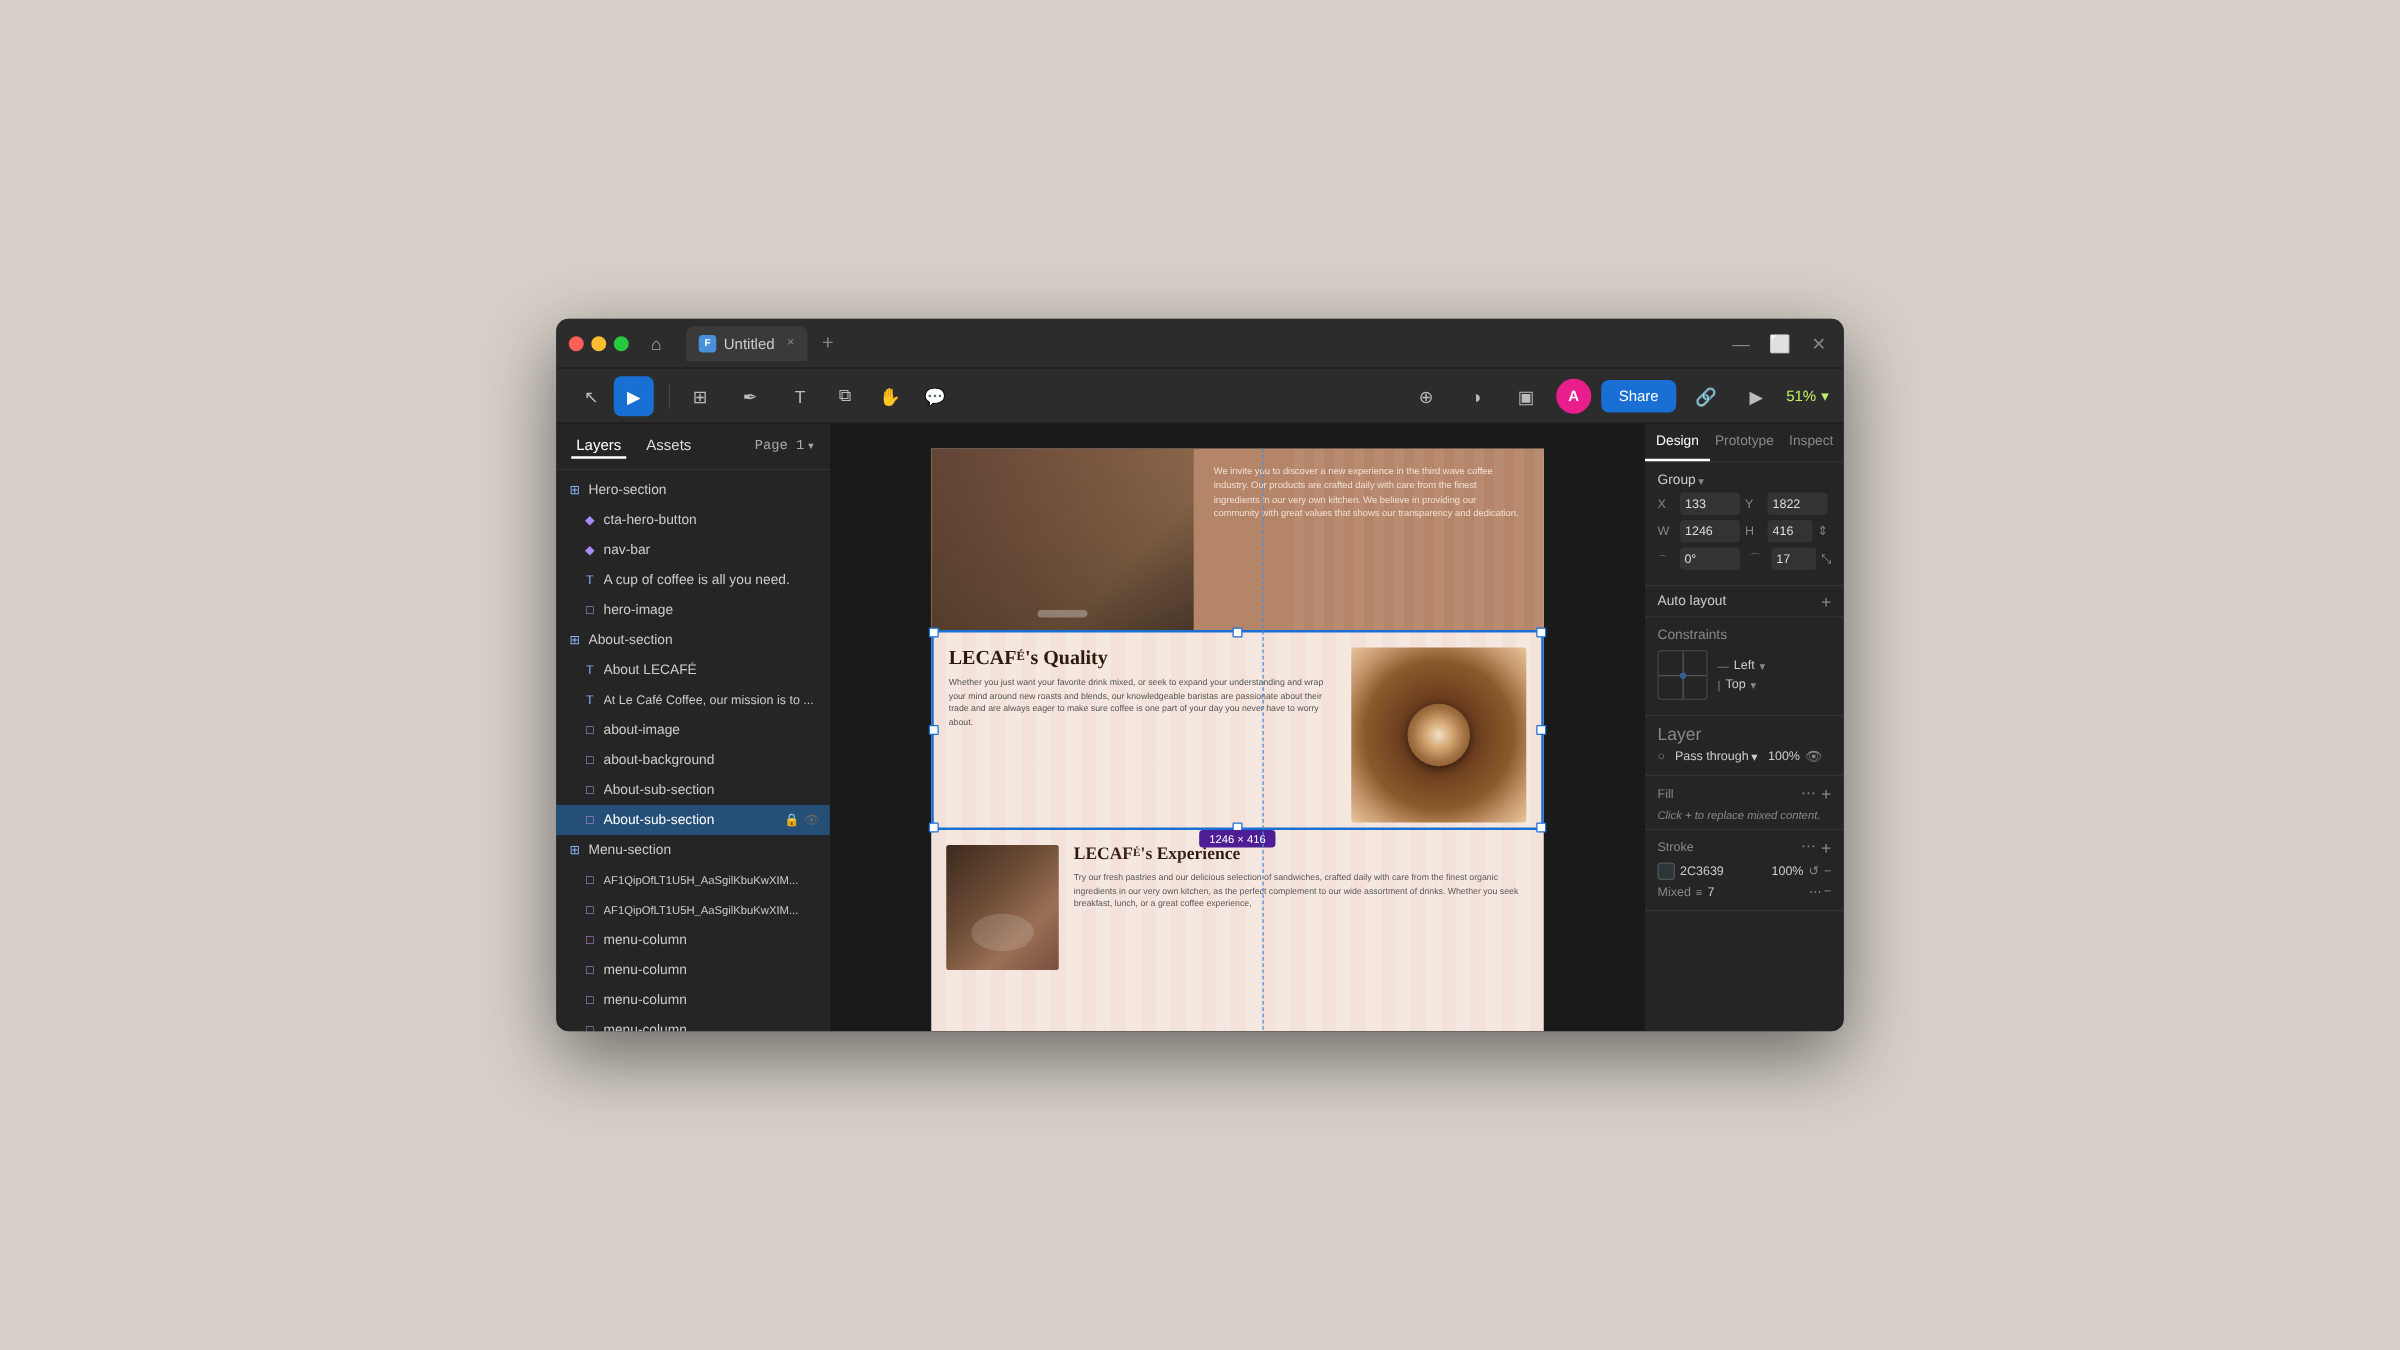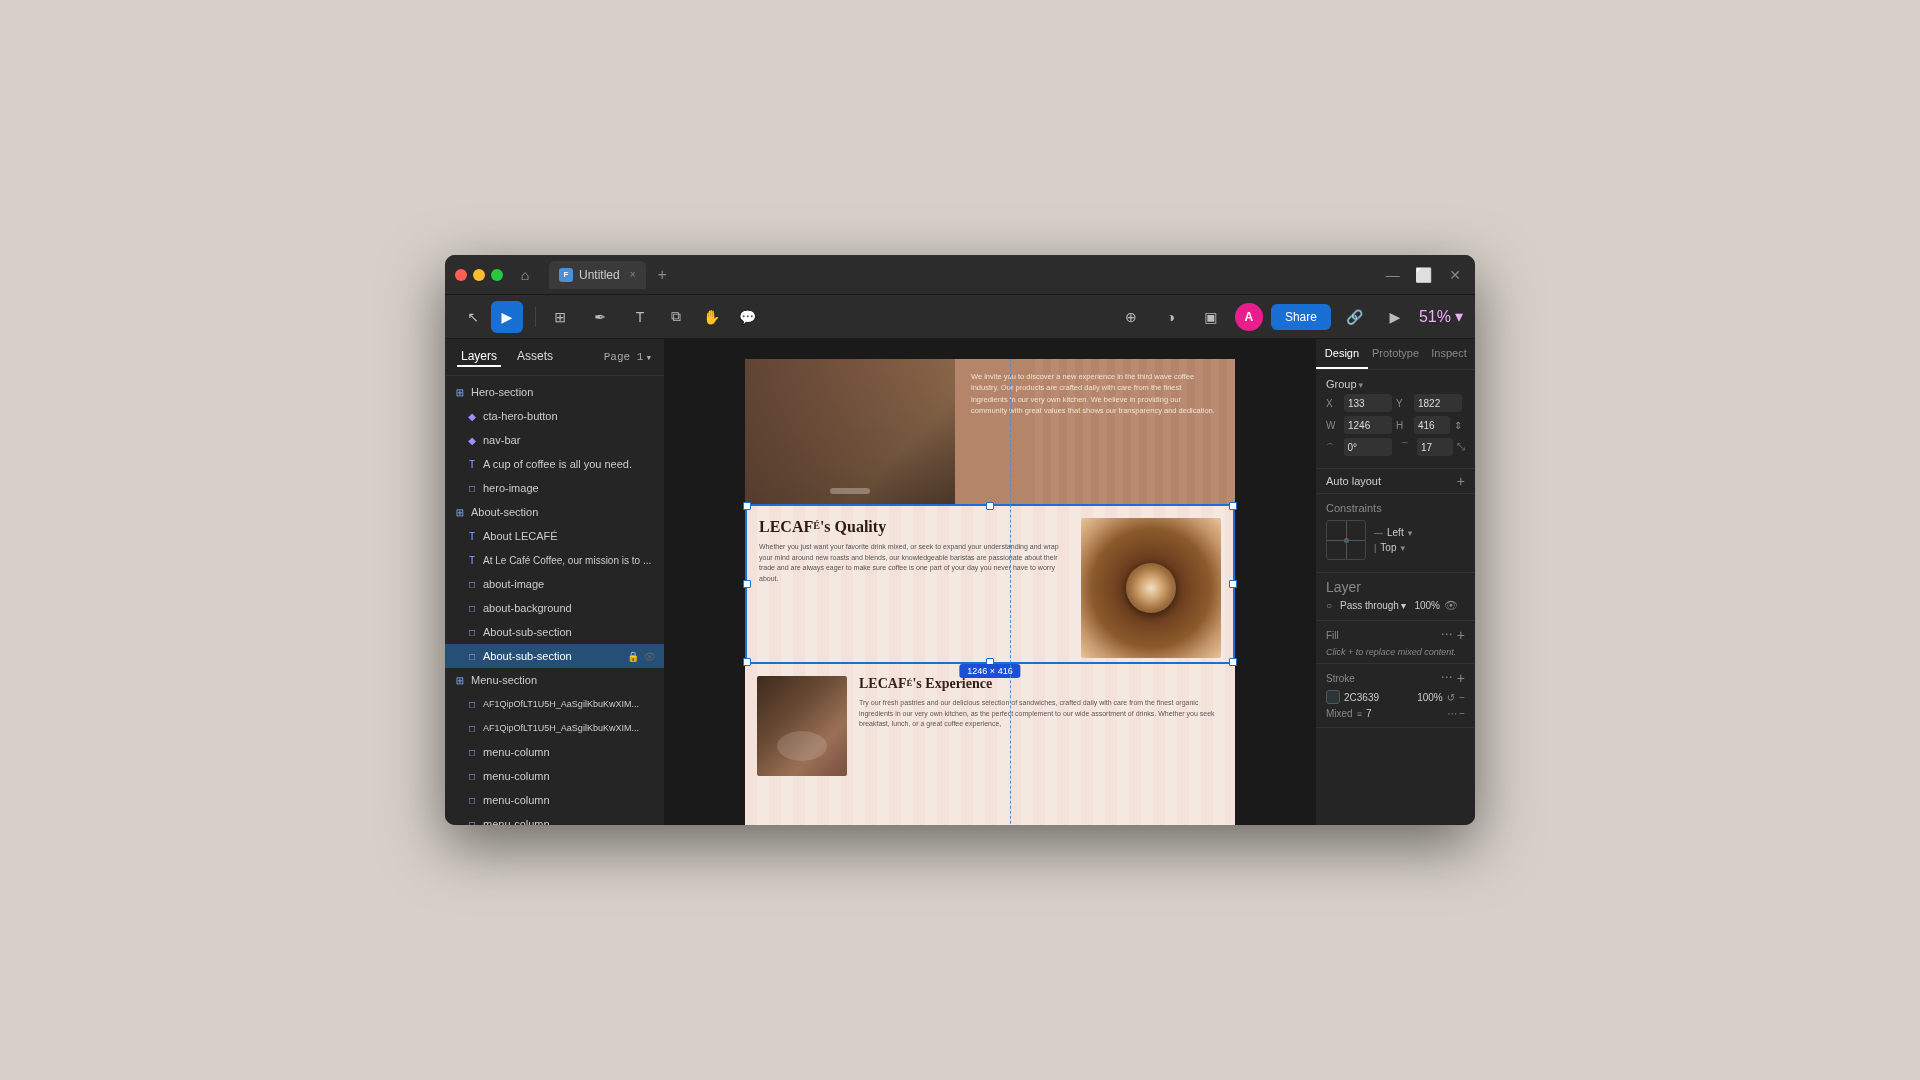--- a/index.html
+++ b/index.html
@@ -147,22 +147,22 @@
       width: 28px; height: 28px;
       border-radius: 50%;
       background: #e91e8c;
       color: white;
       display: flex; align-items: center; justify-content: center;
       font-size: 12px;
       font-weight: bold;
     }
     .zoom-control {
       display: flex; align-items: center; gap: 4px;
-      color: #f0abfc;
-      font-size: 16px;
+      color: #bef264;
+      font-size: 12px;
       justify-content: center;
     }
     
     .main {
       display: flex;
       flex: 1;
       overflow: hidden;
     }
     
     .sidebar {
@@ -345,21 +345,21 @@
       width: 50px; height: 50px;
       border-radius: 50%;
       background: radial-gradient(circle, #f0e0c8 0%, #d4a874 30%, #a07040 60%, #6b4020 100%);
       box-shadow: 0 2px 8px rgba(0,0,0,0.5);
     }
     .size-badge {
       position: absolute;
       bottom: -16px;
       left: 50%;
       transform: translateX(-50%);
-      background: #1d4ed8;
+      background: #4c1d95;
       color: white;
       font-size: 9px;
       padding: 2px 8px;
       border-radius: 3px;
       white-space: nowrap;
     }
     .selection-handle {
       position: absolute;
       width: 8px; height: 8px;
       background: white;

